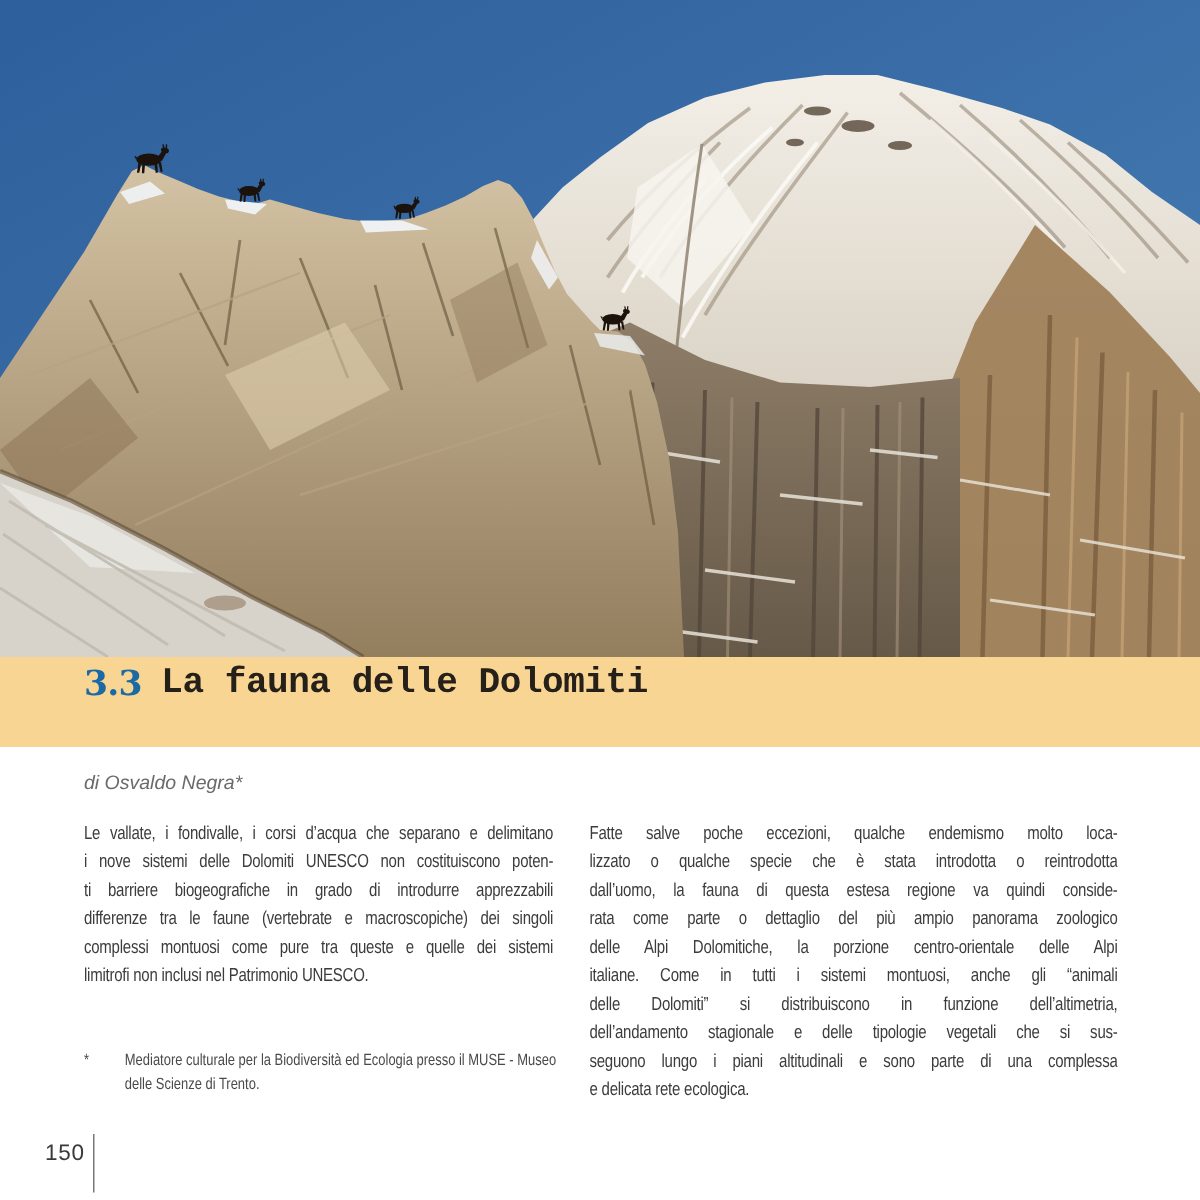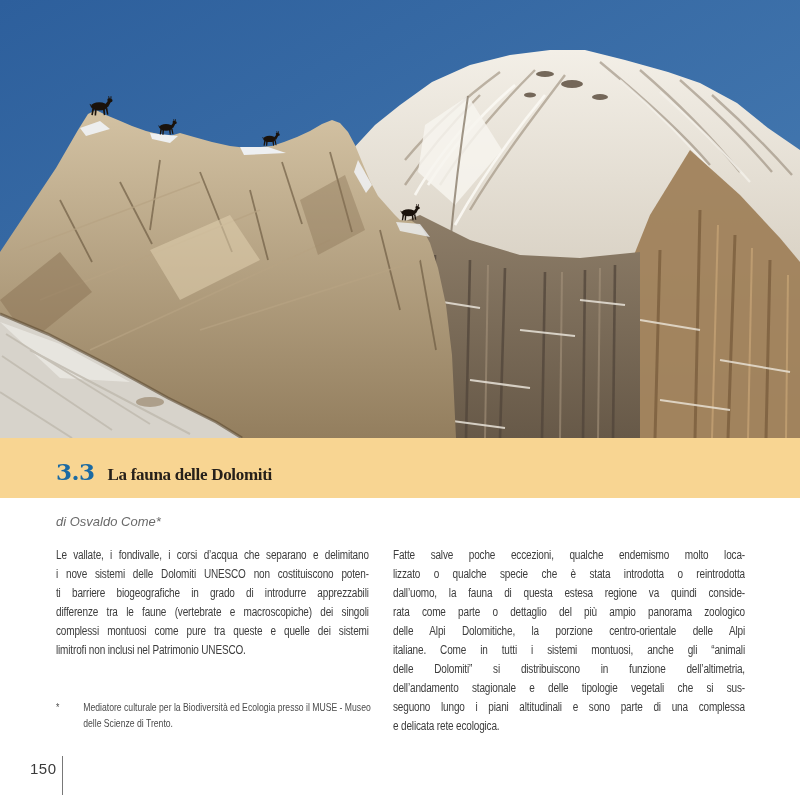--- a/index.html
+++ b/index.html
@@ -4,24 +4,24 @@
 <style>
   html,body{margin:0;padding:0;background:#ffffff;}
   body{width:800px;height:800px;font-family:"Liberation Sans",sans-serif;}
   .page{position:relative;width:800px;height:800px;background:#ffffff;overflow:hidden;}
 
   
   .photo{position:absolute;left:0;top:0;width:800px;height:438px;display:block;}
 
   
   .banner{position:absolute;left:0;top:438px;width:800px;height:60px;background:#f8d592;
-          display:flex;align-items:flex-end;box-sizing:border-box;padding:4px 0 13px 56px;}
+          display:flex;align-items:flex-start;box-sizing:border-box;padding:4px 0 0 56px;}
   .sec-num{font-family:"DejaVu Serif","Liberation Serif",serif;font-weight:700;font-size:23px;
            color:#1b6aa3;margin-right:13px;letter-spacing:-0.5px;}
-  .sec-title{font-family:Liberation Serif, serif;font-weight:700;font-size:17px;
+  .sec-title{font-family:Liberation Mono, monospace;font-weight:700;font-size:24px;
              color:#26201a;letter-spacing:-0.3px;}
 
   .byline{position:absolute;left:56px;top:514px;font-size:13px;font-style:italic;color:#6a6a6a;}
 
   
   .col{position:absolute;top:546px;transform:scaleX(0.8);transform-origin:0 0;}
   .col.left{left:56px;width:391px;}
   .col.right{left:393px;width:440px;}
   .line{font-size:12.5px;line-height:19px;height:19px;letter-spacing:-0.2px;color:#3c3c3c;
         text-align:justify;text-align-last:justify;overflow:hidden;}
@@ -211,21 +211,21 @@
       <use href="#chamois" transform="translate(261,131) scale(0.9)"></use>
       <use href="#chamois" transform="translate(399,204) scale(1.0)"></use>
     </g>
   </svg>
 
   <div class="banner" style="background-color: rgb(248, 213, 146);">
     <span class="sec-num" style="color: rgb(27, 106, 163);">3.3</span>
     <span class="sec-title" style="color: rgb(38, 32, 26);">La fauna delle Dolomiti</span>
   </div>
 
-  <div class="byline">di Osvaldo Come*</div>
+  <div class="byline">di Osvaldo Negra*</div>
 
   <div class="col left">
       <div class="line">Le vallate, i fondivalle, i corsi d’acqua che separano e delimitano</div>
       <div class="line">i nove sistemi delle Dolomiti UNESCO non costituiscono poten-</div>
       <div class="line">ti barriere biogeografiche in grado di introdurre apprezzabili</div>
       <div class="line">differenze tra le faune (vertebrate e macroscopiche) dei singoli</div>
       <div class="line">complessi montuosi come pure tra queste e quelle dei sistemi</div>
       <div class="line last">limitrofi non inclusi nel Patrimonio UNESCO.</div>
     </div>
   <div class="col right">

